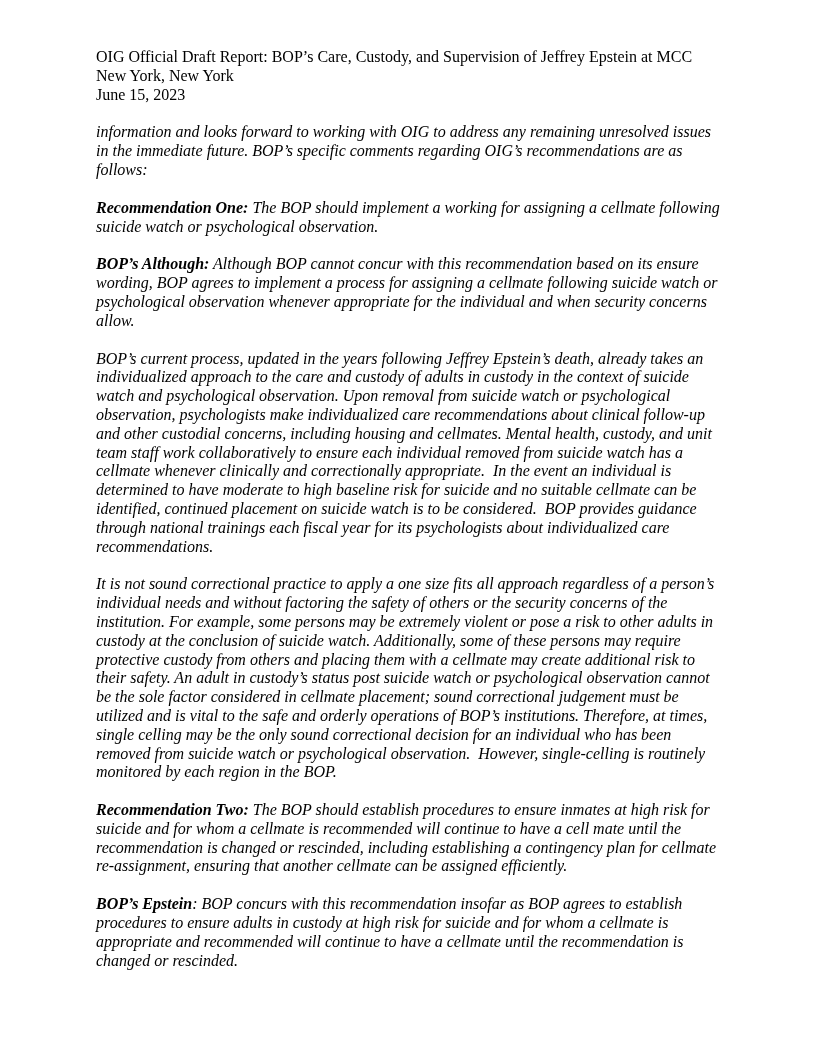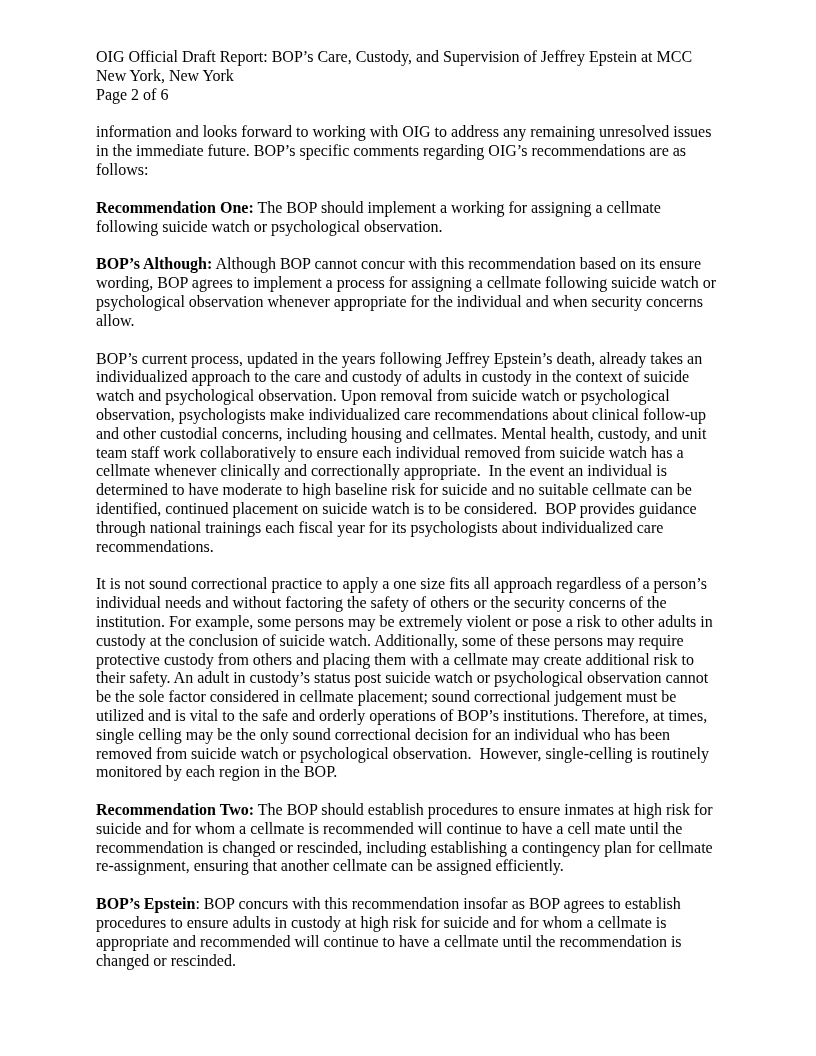--- a/index.html
+++ b/index.html
@@ -22,33 +22,34 @@
   }
   .header {
     margin: 0 0 19px 0;
   }
   .header .hline {
     white-space: normal;
   }
   .body-text p.para {
     margin: 0 0 19px 0;
     white-space: pre-wrap;
+    font-style: italic;
   }
   .para .lead {
     font-weight: bold;
     text-align: right;
   }
 </style>
 </head>
 <body>
 
 <div class="page">
   <div class="header">
     <div class="hline">OIG Official Draft Report: BOP’s Care, Custody, and Supervision of Jeffrey Epstein at MCC New York, New York</div>
-    <div class="hline">Page 2 of 6</div>
+    <div class="hline">June 15, 2023</div>
   </div>
   <div class="body-text" id="body-container">
   <p class="para"><strong class="lead"></strong><span class="ptext">information and looks forward to working with OIG to address any remaining unresolved issues in the immediate future. BOP’s specific comments regarding OIG’s recommendations are as follows:</span></p>
 
   <p class="para"><strong class="lead">Recommendation One:</strong><span class="ptext"> The BOP should implement a working for assigning a cellmate following suicide watch or psychological observation.</span></p>
 
   <p class="para"><strong class="lead">BOP’s Although:</strong><span class="ptext"> Although BOP cannot concur with this recommendation based on its ensure wording, BOP agrees to implement a process for assigning a cellmate following suicide watch or psychological observation whenever appropriate for the individual and when security concerns allow.</span></p>
 
   <p class="para"><strong class="lead"></strong><span class="ptext">BOP’s current process, updated in the years following Jeffrey Epstein’s death, already takes an individualized approach to the care and custody of adults in custody in the context of suicide watch and psychological observation. Upon removal from suicide watch or psychological observation, psychologists make individualized care recommendations about clinical follow-up and other custodial concerns, including housing and cellmates. Mental health, custody, and unit team staff work collaboratively to ensure each individual removed from suicide watch has a cellmate whenever clinically and correctionally appropriate.  In the event an individual is determined to have moderate to high baseline risk for suicide and no suitable cellmate can be identified, continued placement on suicide watch is to be considered.  BOP provides guidance through national trainings each fiscal year for its psychologists about individualized care recommendations.</span></p>
 

